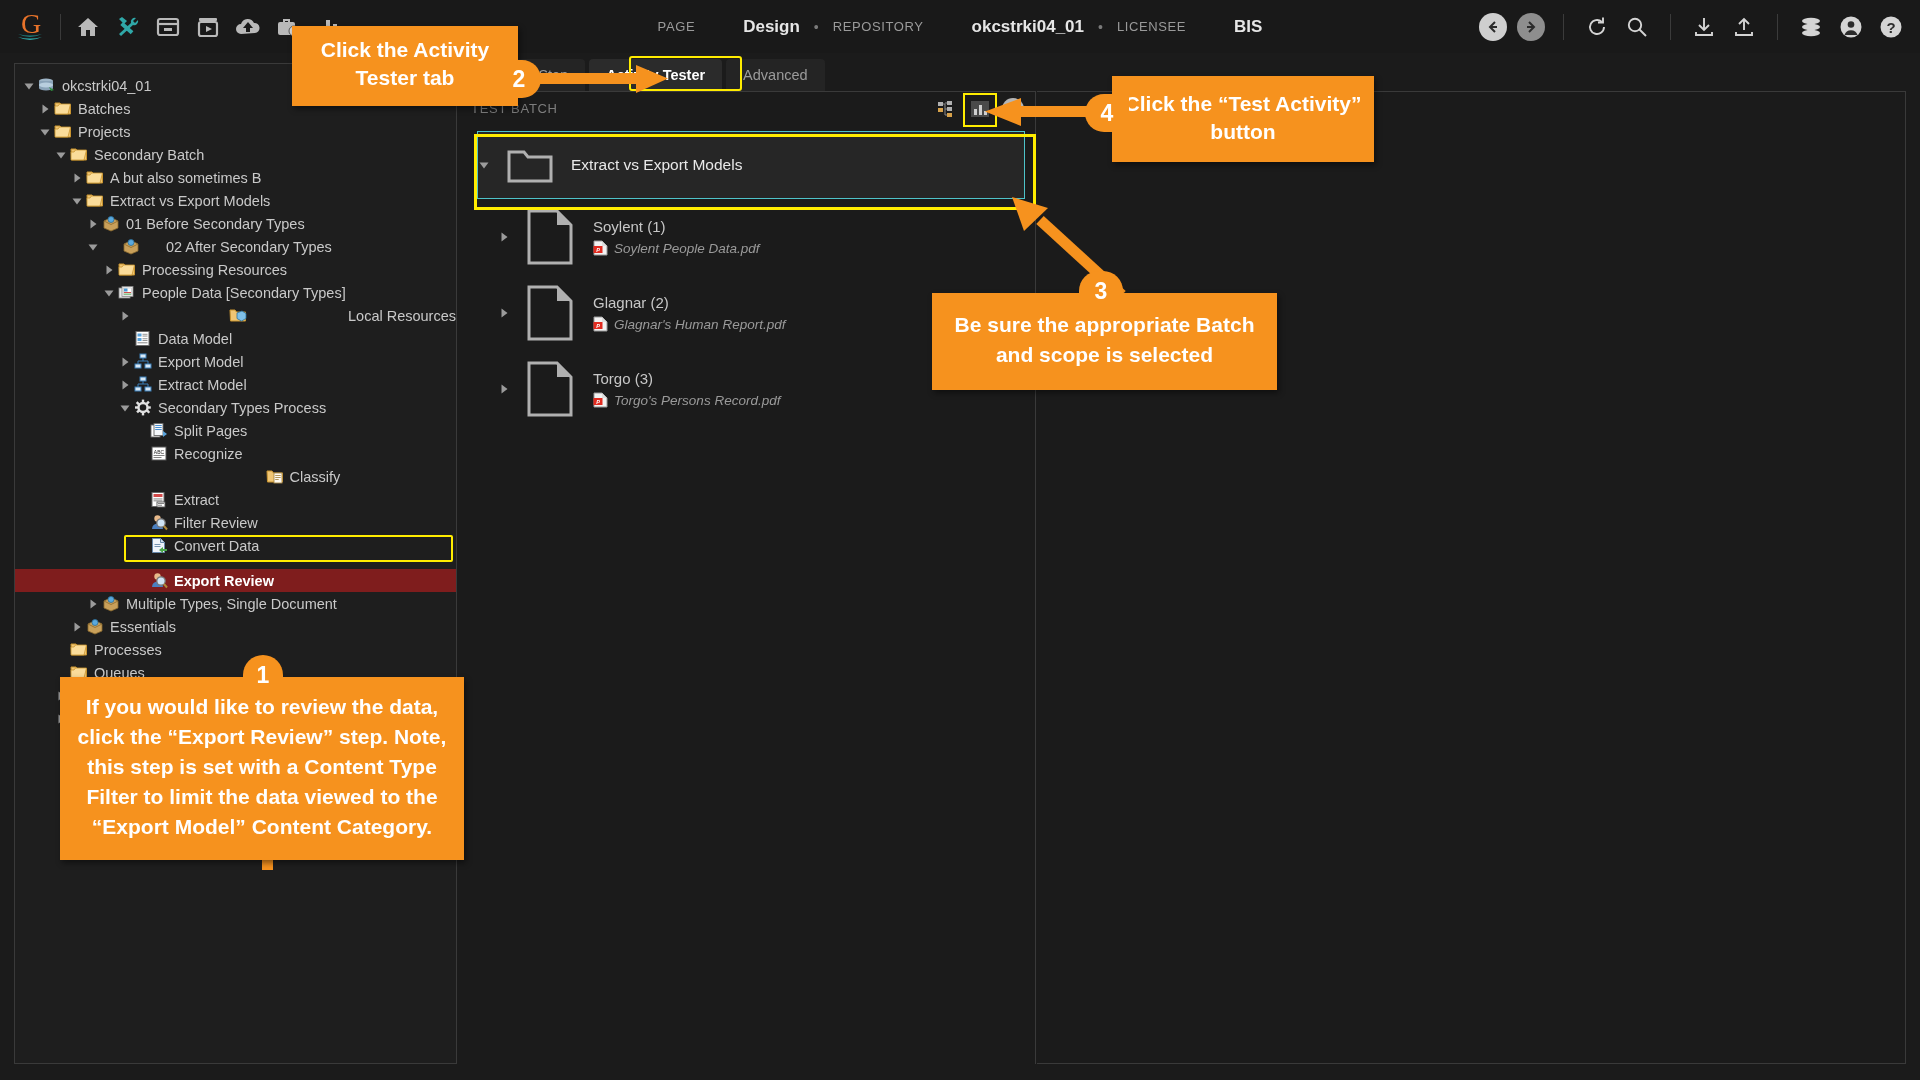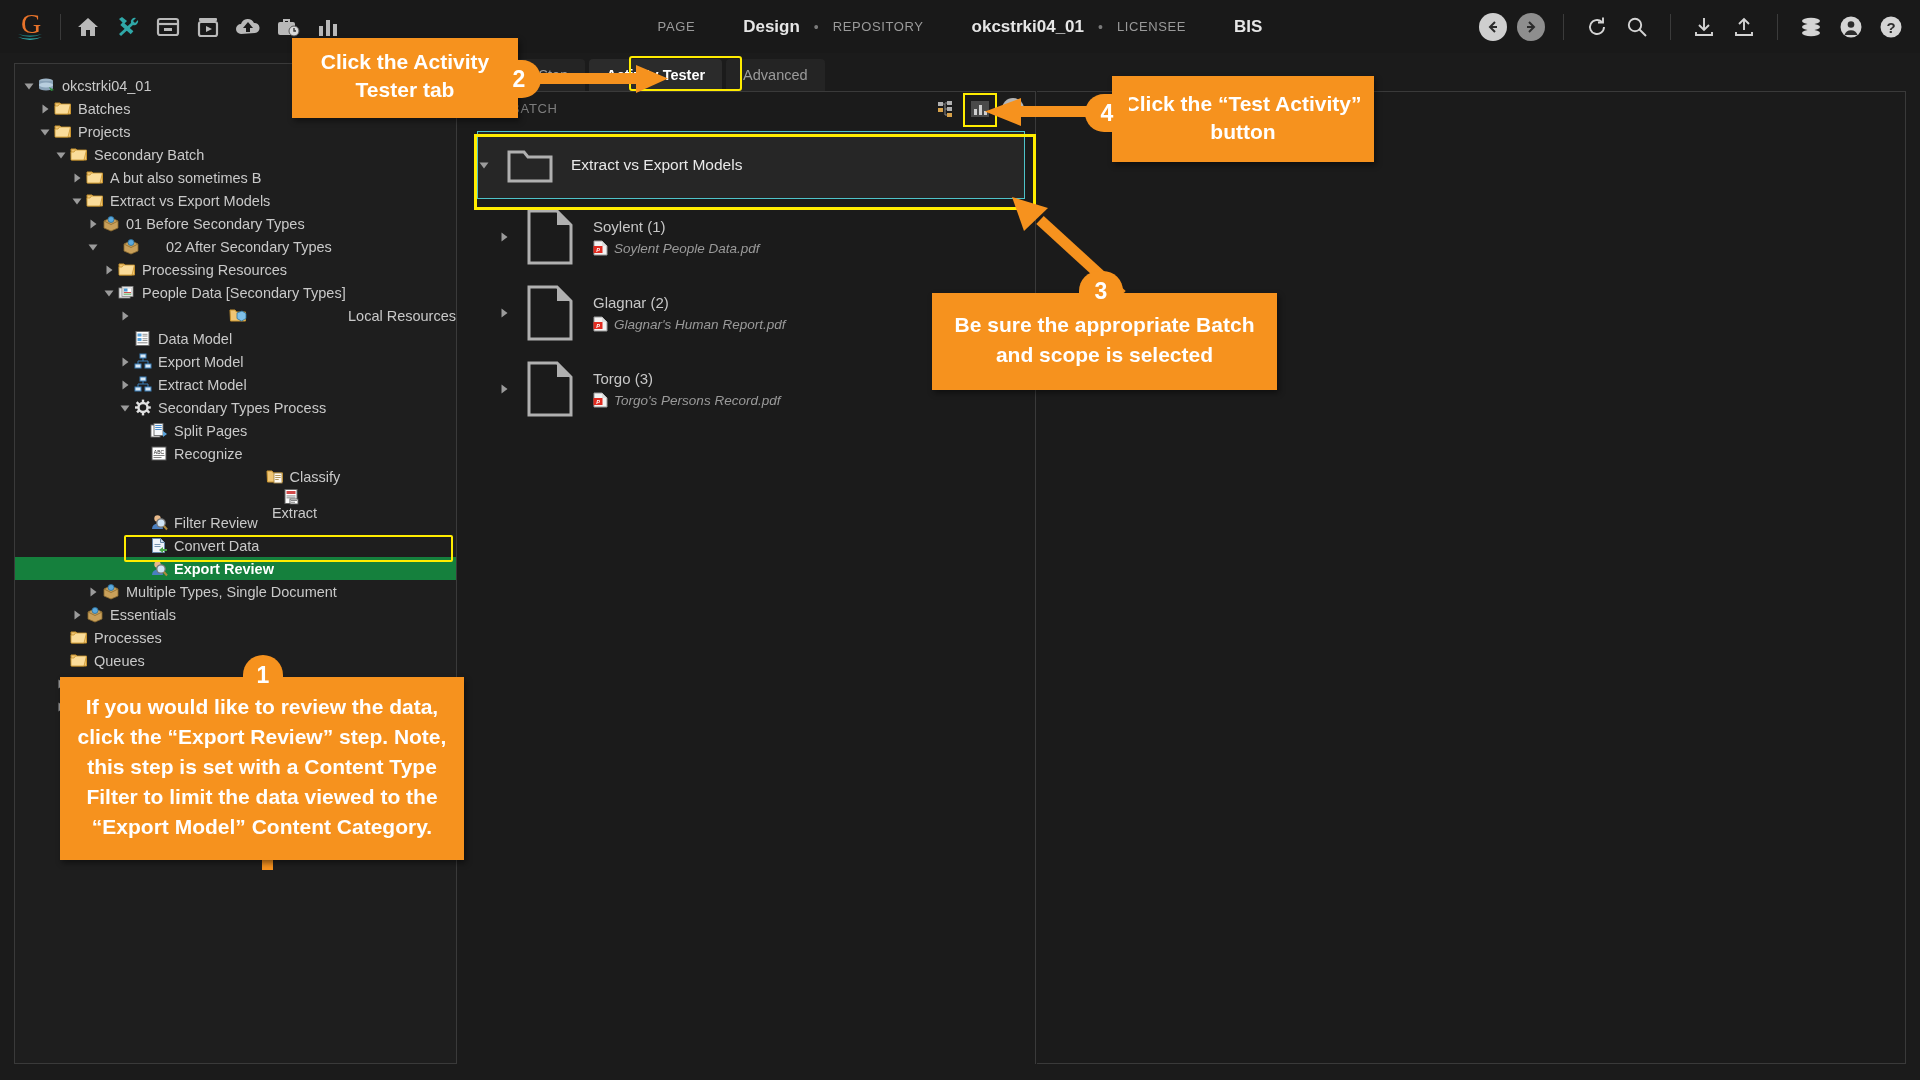--- a/index.html
+++ b/index.html
@@ -59,21 +59,21 @@
   }
   .tree { padding: 10px 0 0 0; font-size: 14.5px; }
   .row {
     display: flex; align-items: center; height: 23px; padding-left: 6px;
     color: #c9c9c9; white-space: nowrap; cursor: pointer;
   }
   .tw { width: 16px; min-width: 16px; display: flex; align-items: center; justify-content: center; }
   .tw svg { display: block; }
   .ico { width: 20px; min-width: 20px; height: 18px; margin-right: 5px; display: flex; align-items: center; justify-content: center; }
   .lbl { font-size: 14.5px; color: #c9c9c9; }
-  .row.sel { background: #15803d; }
+  .row.sel { background: #7f1d1d; margin-top: 12px; }
   .hl-export {
     position: absolute; left: 124px; top: 535px; width: 329px; height: 27px;
     border: 2px solid #ffec00; pointer-events: none; border-radius: 2px;
   }
   .row.boldsel .lbl { color: #ffffff; font-weight: bold; }
 
   
   .tabstrip {
     position: absolute; left: 465px; top: 57px; height: 34px;
     display: flex; align-items: flex-end; gap: 4px;
@@ -147,21 +147,21 @@
     display: flex; align-items: center; justify-content: center; z-index: 31;
   }
   .arrow { position: absolute; z-index: 29; }
 
   #callout1 {
     left: 60px; top: 677px; width: 404px; padding: 15px 10px 18px 10px;
     font-size: 21px; line-height: 30px;
   }
   #badge1 { left: 243px; top: 655px; width: 40px; height: 40px; border-radius: 20px 20px 0 0; font-size: 23px; }
   #callout2 {
-    left: 292px; top: 38px; width: 226px; padding: 10px 8px 14px 8px;
+    left: 292px; top: 26px; width: 226px; padding: 10px 8px 14px 8px;
     font-size: 21px; line-height: 28px;
   }
   #badge2 { left: 497px; top: 60px; width: 44px; height: 38px; font-size: 23px; border-radius: 0 20px 20px 0; }
   #callout3 {
     left: 932px; top: 293px; width: 345px; padding: 17px 10px 20px 10px;
     font-size: 21px; line-height: 30px;
   }
   #badge3 { left: 1079px; top: 271px; width: 44px; height: 40px; border-radius: 20px 20px 0 0; font-size: 23px; }
   #callout4 {
     left: 1112px; top: 76px; width: 262px; padding: 14px 10px 16px 10px;
@@ -578,21 +578,21 @@
             <svg width="18" height="17" viewBox="0 0 18 17">
               <path d="M1 3 h5 l1.5 2 h9 v9 h-15 z" fill="#f0c674" stroke="#c9942f" stroke-width="1"></path>
               <rect x="8" y="5" width="8" height="10" fill="#fffaf0" stroke="#a98b4a" stroke-width="0.9"></rect>
               <rect x="9.2" y="7" width="5.5" height="0.9" fill="#a98b4a"></rect>
               <rect x="9.2" y="9" width="5.5" height="0.9" fill="#a98b4a"></rect>
               <rect x="9.2" y="11" width="3.5" height="0.9" fill="#a98b4a"></rect>
             </svg>
           </span>
           <span class="lbl">Classify</span>
         </div>
-        <div class="row" style="padding-left: 118px; flex-direction: column;">
+        <div class="row" style="padding-left: 118px;">
           <span class="tw"></span>
           <span class="ico">
             <svg width="18" height="17" viewBox="0 0 18 17">
               <rect x="2" y="1.5" width="12" height="14" fill="#ffffff" stroke="#666" stroke-width="1"></rect>
               <rect x="3.5" y="3" width="9" height="3" fill="#d24a4a"></rect>
               <rect x="3.5" y="7.5" width="9" height="0.9" fill="#777"></rect>
               <rect x="3.5" y="9.4" width="9" height="0.9" fill="#777"></rect>
               <rect x="7" y="11" width="8" height="5" fill="#ffffff" stroke="#555" stroke-width="0.9"></rect>
               <rect x="8" y="12.2" width="6" height="0.8" fill="#666"></rect>
               <rect x="8" y="13.8" width="4" height="0.8" fill="#666"></rect>

